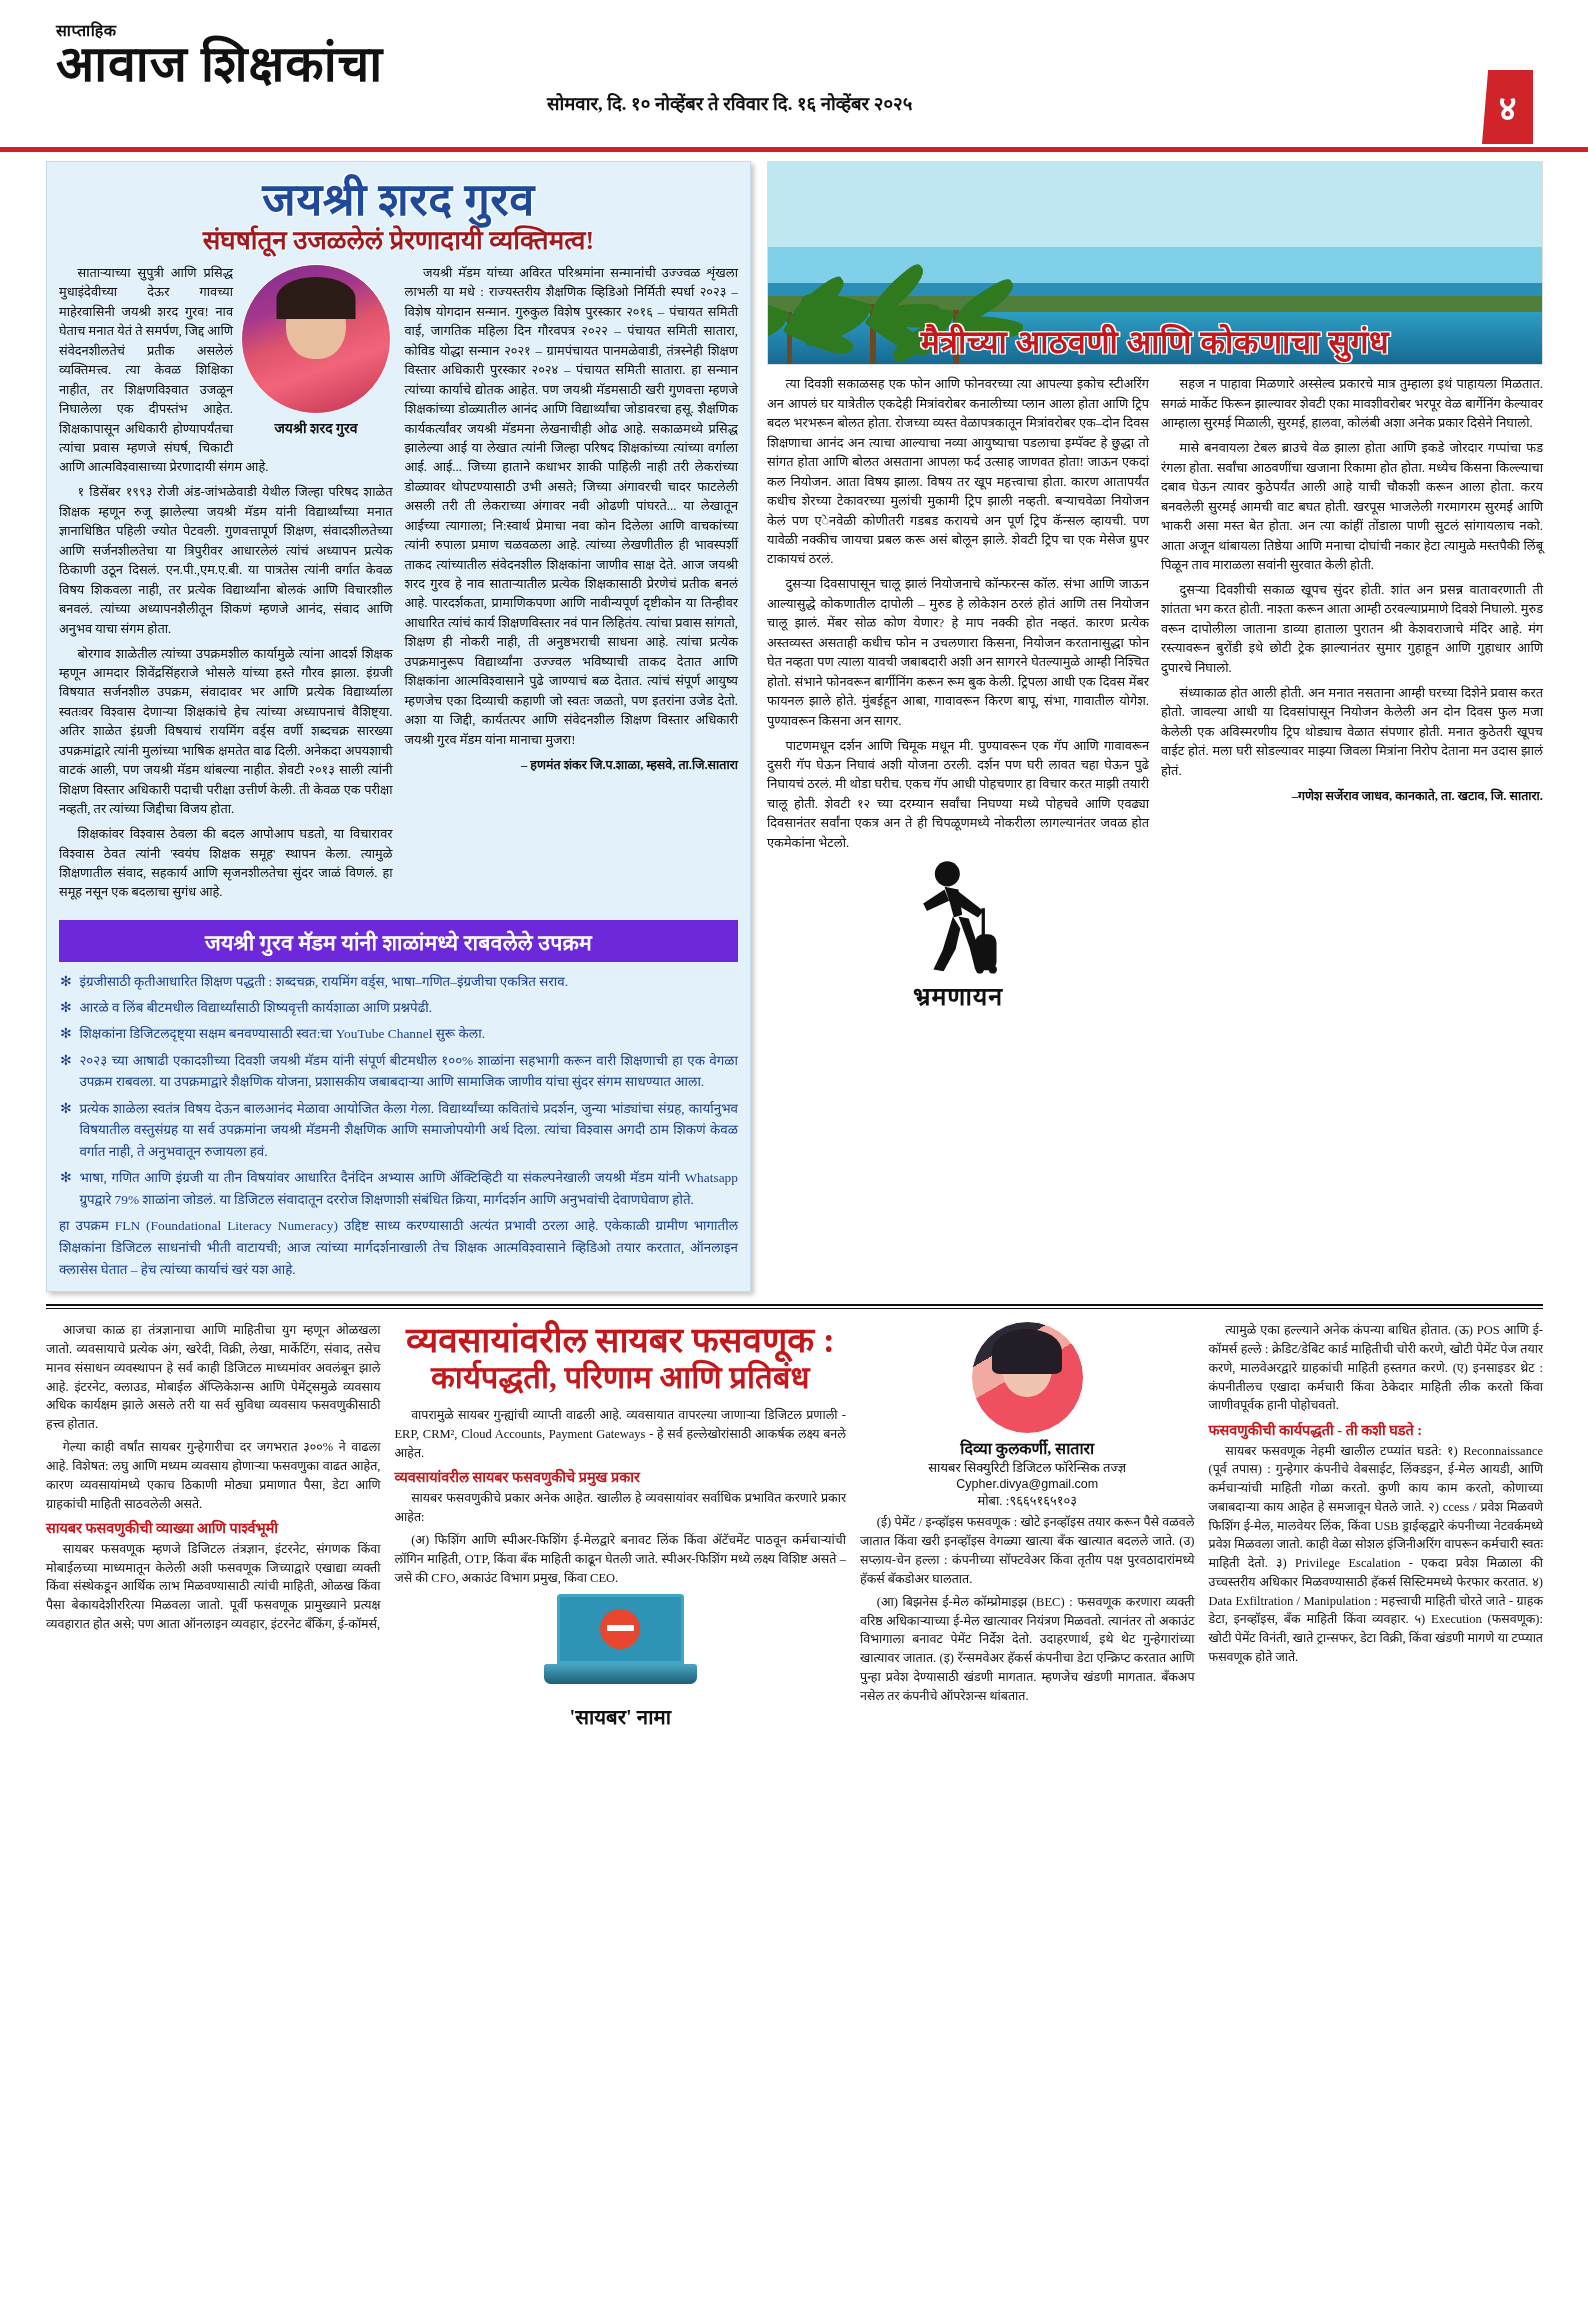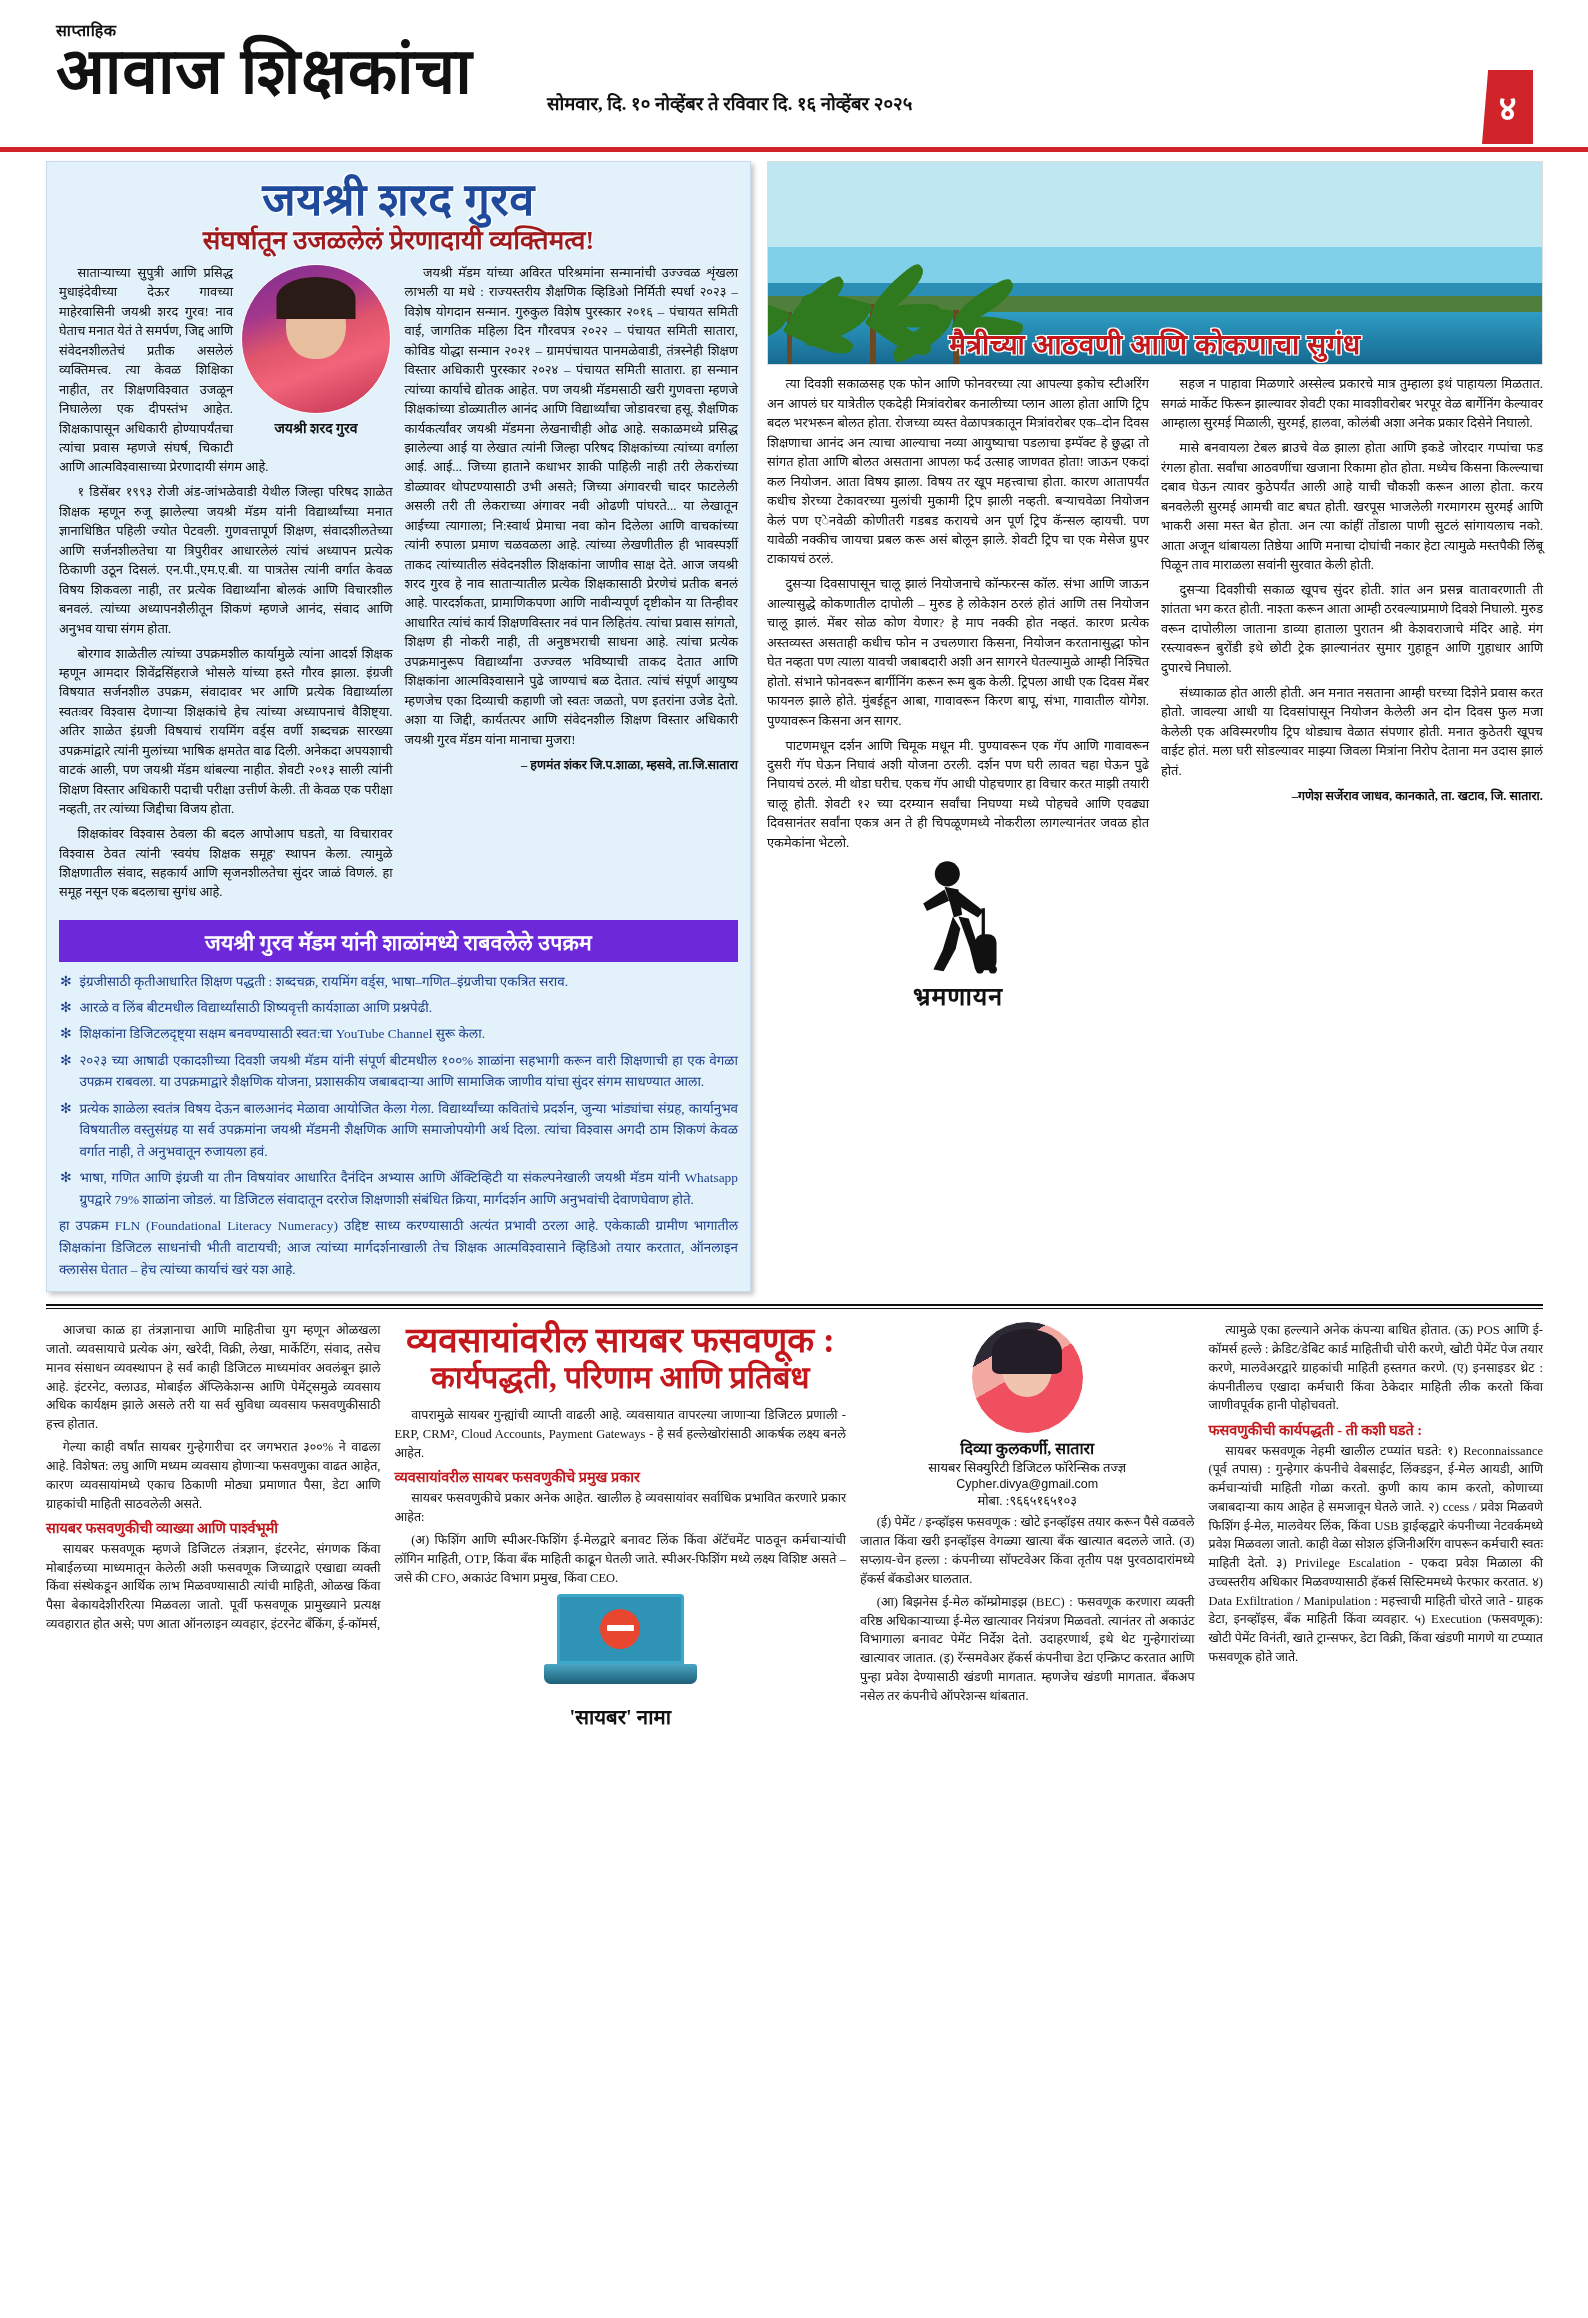--- a/index.html
+++ b/index.html
@@ -9,21 +9,21 @@
     color:#111;
     position:relative;
     overflow:hidden;
   }
   .page{position:relative;width:1589px;height:2465px;background:#fff;box-sizing:border-box;padding:0;}
 
   
   .masthead{position:relative;height:153px;padding:4px 46px;box-sizing:border-box;}
   .mast-left{position:absolute;left:56px;top:18.5px;}
   .mast-kicker{font-family:"Liberation Serif","DejaVu Serif",serif;font-size:16px;font-weight:bold;letter-spacing:0.5px;color:#111;margin-bottom:-2.8px;}
-  .mast-title{font-family:"Liberation Serif","DejaVu Serif",serif;font-size:64px;font-weight:bold;line-height:1.05;color:#111;letter-spacing:0.9px;}
+  .mast-title{font-family:"Liberation Serif","DejaVu Serif",serif;font-size:50px;font-weight:bold;line-height:1.05;color:#111;letter-spacing:0.9px;}
   .mast-date{position:absolute;left:547px;top:90px;font-family:"Liberation Serif","DejaVu Serif",serif;font-size:18.5px;color:#111;font-weight:600;}
   .page-flag{position:absolute;right:56px;top:70px;width:51px;height:74px;background:#d1232a;
     display:flex;align-items:center;justify-content:center;
     clip-path:polygon(12% 0,100% 0,100% 100%,0 100%);}
   .page-flag span{color:#fff;font-family:"Liberation Serif",serif;font-size:34px;font-weight:bold;}
   .mast-rule{position:absolute;left:0;right:0;top:147px;height:4.6px;background:#d1232a;}
 
   
   .top-section{position:relative;margin:8.3px 46px 0 46px;display:flex;gap:16px;}
   .panel-left{width:705px;background:#e2f1fa;border:0.9px solid #c6dced;box-sizing:border-box;padding:8.3px 12px 10.2px 12px;
@@ -85,21 +85,21 @@
       linear-gradient(to bottom,#bfe7f2 0 42%, #7fd0e8 42% 60%, #2b8fb5 60% 74%, #1d6e92 74% 100%);
     position:relative;overflow:hidden;border:0.9px solid #ddd;box-sizing:border-box;
   }
   .tgroup{position:absolute;bottom:22%;}
   .tleaf{position:absolute;width:70px;height:21.3px;border-radius:70% 20% 60% 10%;background:#2f7a1f;transform-origin:0 50%;}
   .ttrunk{position:absolute;width:5.6px;height:79px;background:#6b4a23;bottom:-79px;left:0;}
   .water-strip{position:absolute;left:0;right:0;bottom:0;height:26%;
     background:linear-gradient(to bottom,#2e9dc4,#176a91);}
   .shore{position:absolute;left:0;right:0;bottom:26%;height:8%;background:#4f7f3a;}
   .travel-head{
-    font-family:"Liberation Serif",serif;font-weight:bold;font-size:28px;color:#c4171c;
+    font-family:"Liberation Serif",serif;font-weight:bold;font-size:32px;color:#c4171c;
     text-align:center;letter-spacing:0.5px;
     text-shadow:1.4px 1.4px 0 #fff,-1.4px -1.4px 0 #fff,1.4px -1.4px 0 #fff,-1.4px 1.4px 0 #fff;
     position:absolute;left:0;right:0;bottom:2.8px;
   }
   .travel-body{margin-top:10.2px;}
   .cols-travel{display:flex;gap:12px;}
   .travel-logo{position:relative;height:153px;margin-top:3.7px;}
   .walker{position:absolute;left:50%;transform:translateX(-50%);top:0;width:107px;height:116px;}
   .bhraman{font-family:"Liberation Serif",serif;font-weight:bold;font-size:25px;text-align:center;
     position:absolute;bottom:0;left:0;right:0;letter-spacing:0.9px;}

